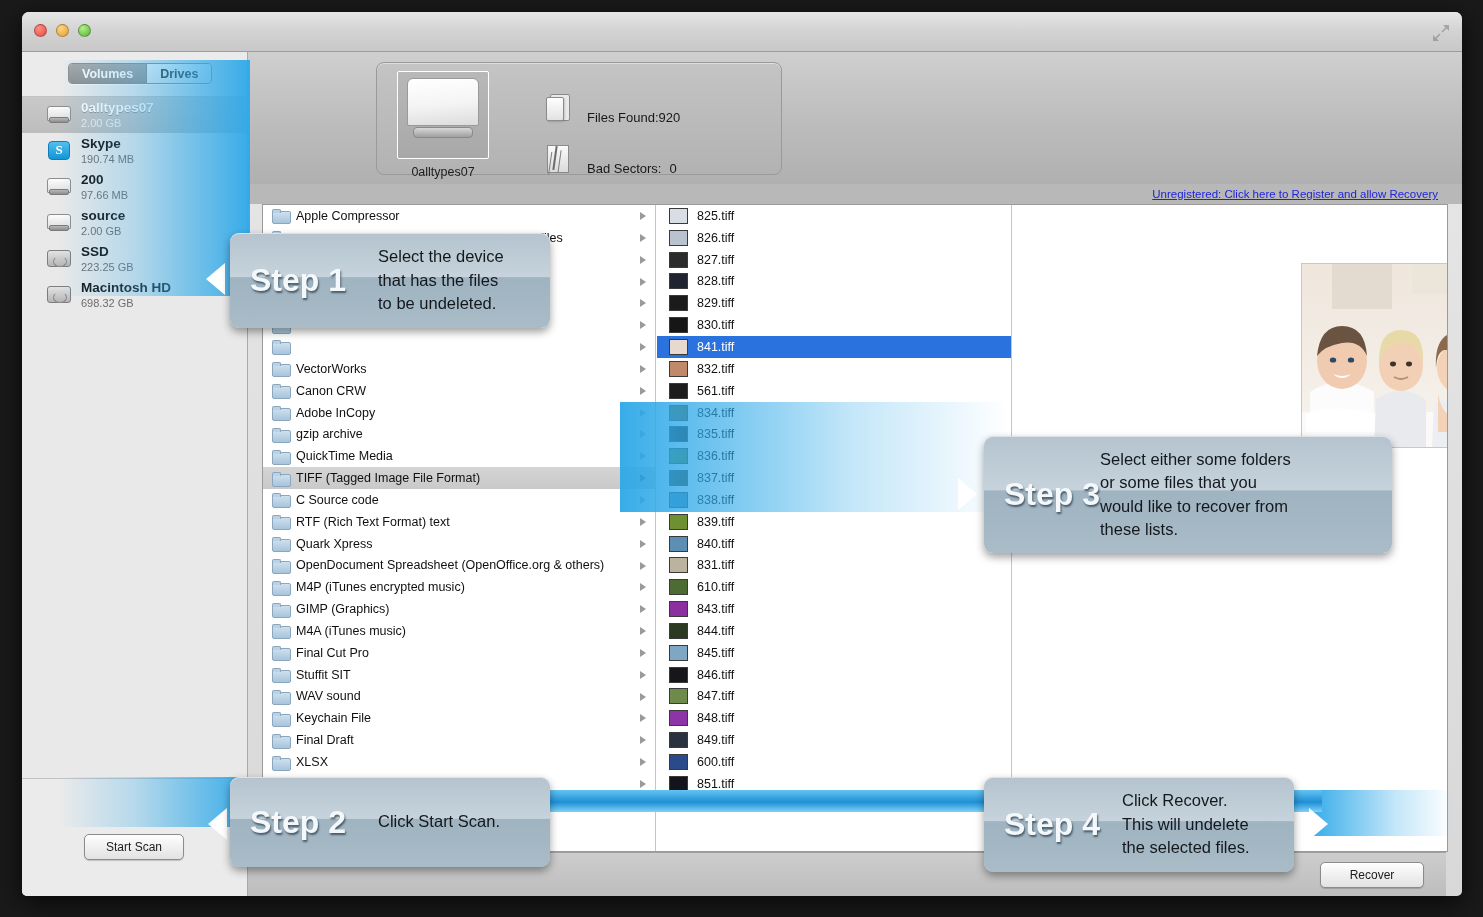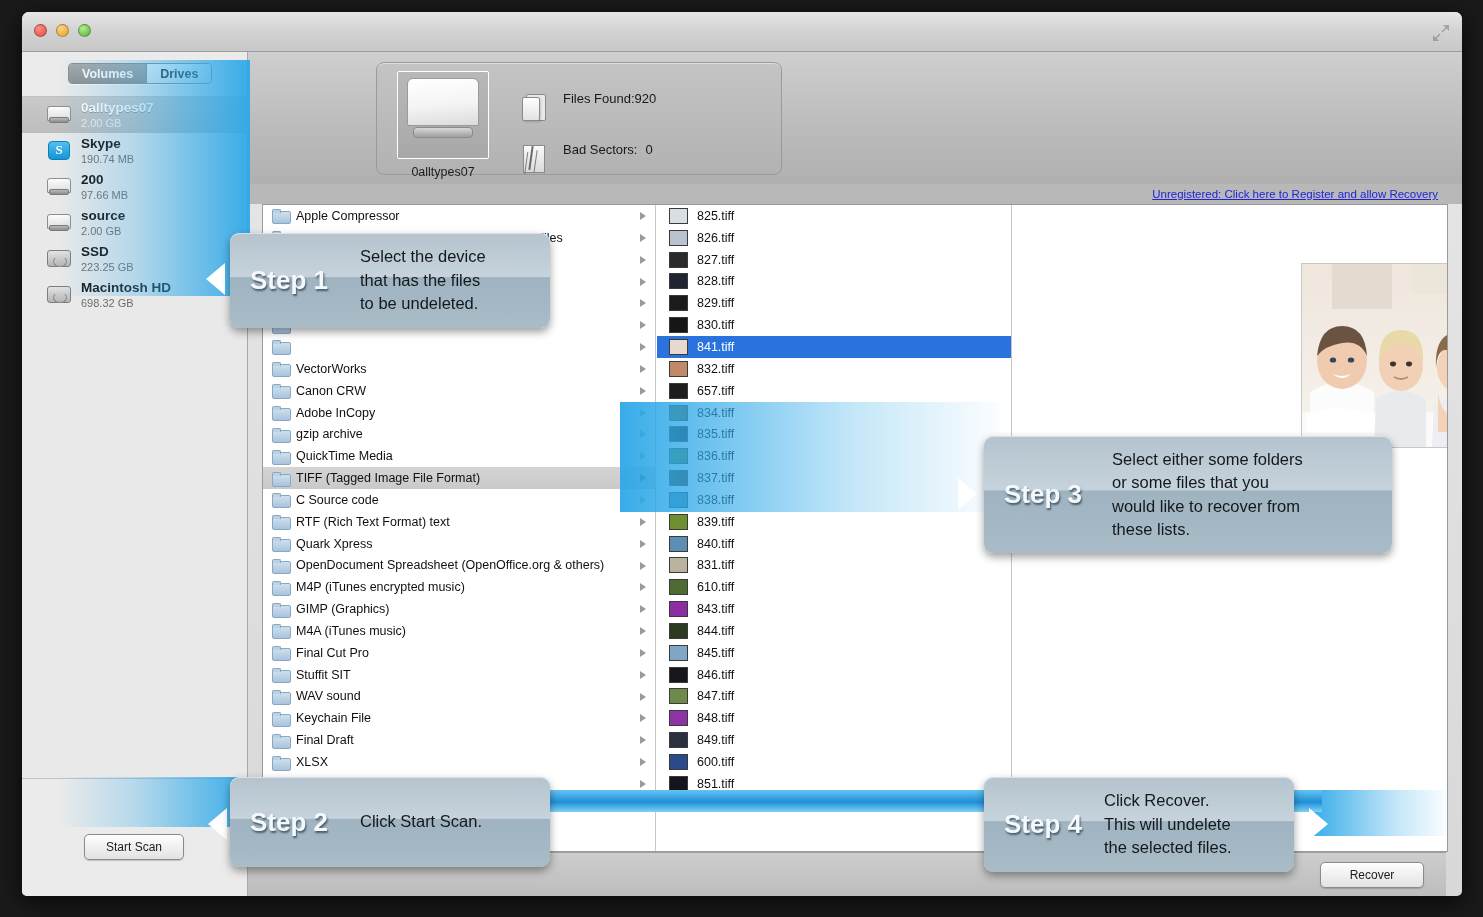--- a/index.html
+++ b/index.html
@@ -97,21 +97,21 @@
      border-radius:2px; }
   #drivewell .big{ position:absolute; left:9px; top:6px; width:72px; height:62px; }
   #drivewell .big:before{ content:""; position:absolute; inset:0 0 14px 0;
      background:linear-gradient(175deg,#ffffff 0%,#f4f4f4 55%,#dcdcdc 100%);
      border:1px solid #9a9a9a; border-radius:6px 6px 2px 2px;}
   #drivewell .big:after{ content:""; position:absolute; left:6px; right:6px; bottom:2px;
      height:9px; background:linear-gradient(180deg,#d8d8d8,#9f9f9f);
      border:1px solid #8a8a8a; border-radius:4px;}
   #drivelabel{ position:absolute; left:0; right:0; bottom:-21px; text-align:center;
      font-size:12.5px; color:#1c1c1c; }
-  .statrow{ position:absolute; left:142px; display:flex; align-items:flex-start; }
+  .statrow{ position:absolute; left:166px; display:flex; align-items:flex-end; }
   .statrow .lbl{ font-size:13px; color:#16181a; margin-left:12px; }
   .ic-files,.ic-bad{ width:32px; height:34px; position:relative; }
   .ic-files:before{ content:""; position:absolute; left:7px; top:3px; width:18px; height:25px;
      background:#e9e9e9; border:1px solid #8a8a8a; border-radius:2px;}
   .ic-files:after{ content:""; position:absolute; left:3px; top:6px; width:16px; height:22px;
      background:linear-gradient(180deg,#fff,#e2e2e2); border:1px solid #8a8a8a;
      border-radius:2px; box-shadow:1px 1px 2px rgba(0,0,0,.15);}
   .ic-bad:before{ content:""; position:absolute; left:4px; top:3px; width:20px; height:26px;
      background:linear-gradient(180deg,#fafafa,#dadada); border:1px solid #8a8a8a;}
   .ic-bad:after{ content:""; position:absolute; left:11px; top:4px; width:2px; height:24px;
@@ -166,21 +166,21 @@
   #recover{ position:absolute; right:22px; top:9px; width:104px; height:26px;
      border-radius:5px; border:1px solid #8b8b8b; font-size:12px; color:#1c1c1c;
      background:linear-gradient(180deg,#fefefe,#e2e2e2);
      box-shadow:0 1px 1px rgba(0,0,0,.18);}
 
   
   .callout{ position:absolute; border-radius:9px;
      background:linear-gradient(180deg,#b4c3ce 0%,#c6d3dc 46%,#9fb3c0 47%,#a9bcc8 100%);
      box-shadow:0 4px 9px rgba(0,0,0,.38), inset 0 1px 0 rgba(255,255,255,.5);
      display:flex; align-items:center; }
-  .callout .step{ font-size:26px; font-weight:bold; color:#f4f8fb;
+  .callout .step{ font-size:32px; font-weight:bold; color:#f4f8fb;
      text-shadow:1px 2px 2px rgba(40,60,75,.75); flex:none; }
   .callout .body{ font-size:16.5px; color:#14181c; line-height:23.5px; }
   .arrow-l{ position:absolute; width:0;height:0;
      border-right:19px solid #ffffff; border-top:16px solid transparent;
      border-bottom:16px solid transparent; }
   .arrow-r{ position:absolute; width:0;height:0;
      border-left:19px solid #ffffff; border-top:16px solid transparent;
      border-bottom:16px solid transparent; }
 </style>
 </head>
@@ -444,21 +444,21 @@
           <div class="filerow sel">
             <div class="thumb" style="background:#e7d9d0"></div>
             <div class="fn">841.tiff</div>
           </div>
           <div class="filerow">
             <div class="thumb" style="background:#c08a6a"></div>
             <div class="fn">832.tiff</div>
           </div>
           <div class="filerow">
             <div class="thumb" style="background:#1d1d1d"></div>
-            <div class="fn">657.tiff</div>
+            <div class="fn">561.tiff</div>
           </div>
           <div class="filerow">
             <div class="thumb" style="background:#6d5a22"></div>
             <div class="fn">834.tiff</div>
           </div>
           <div class="filerow">
             <div class="thumb" style="background:#241c14"></div>
             <div class="fn">835.tiff</div>
           </div>
           <div class="filerow">
@@ -605,21 +605,21 @@
 
   <div class="callout" id="co2" style="left:208px; top:765px; width:320px; height:90px; padding:0 14px 0 20px;">
     <div class="step">Step 2</div>
     <div class="body" style="margin-left:32px">
         <div>Click Start Scan.</div>
       </div>
   </div>
 
   <div class="callout" id="co3" style="left:962px; top:424px; width:408px; height:117px; padding:0 14px 0 20px;">
     <div class="step">Step 3</div>
-    <div class="body" style="margin-left:30px">
+    <div class="body" style="">
         <div>Select either some folders</div>
         <div>or some files that you</div>
         <div>would like to recover from</div>
         <div>these lists.</div>
       </div>
   </div>
 
   <div class="callout" id="co4" style="left:962px; top:765px; width:310px; height:95px; padding:0 14px 0 20px;">
     <div class="step">Step 4</div>
     <div class="body" style="margin-left:22px">

